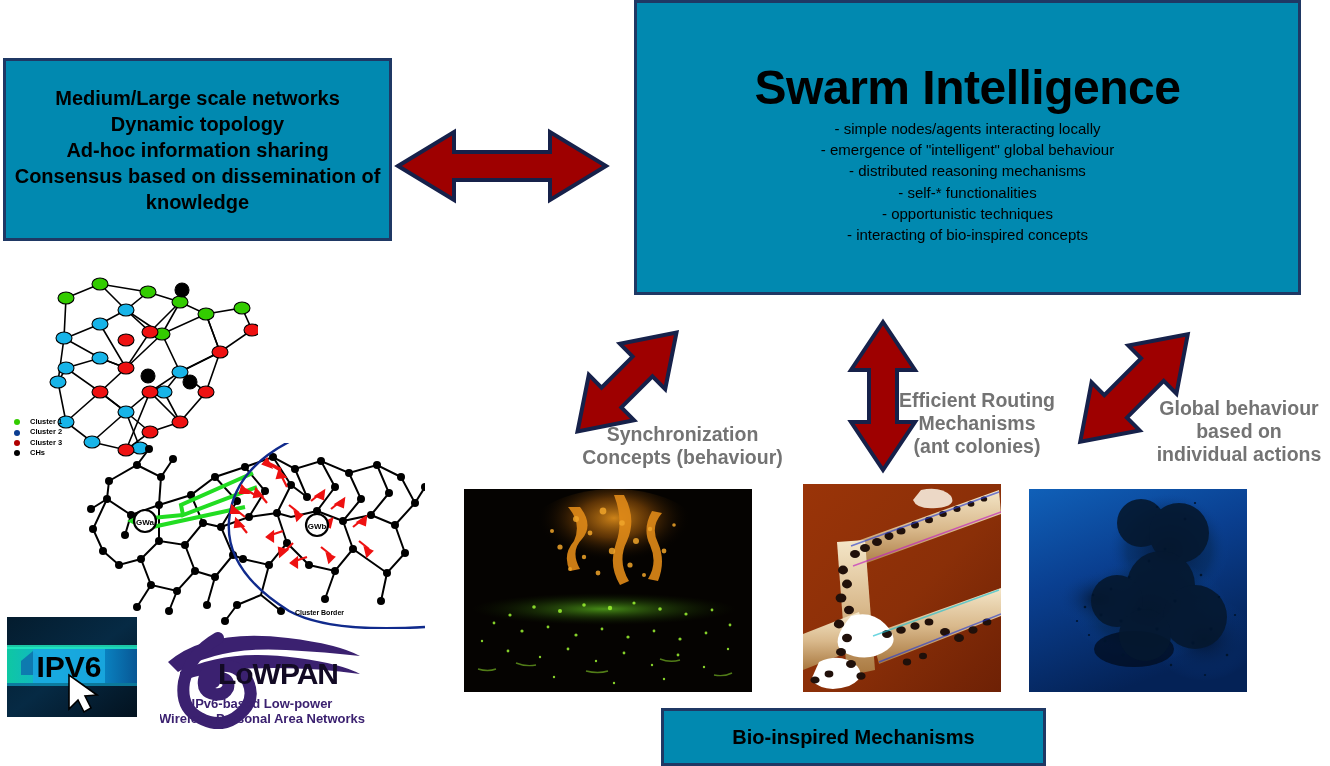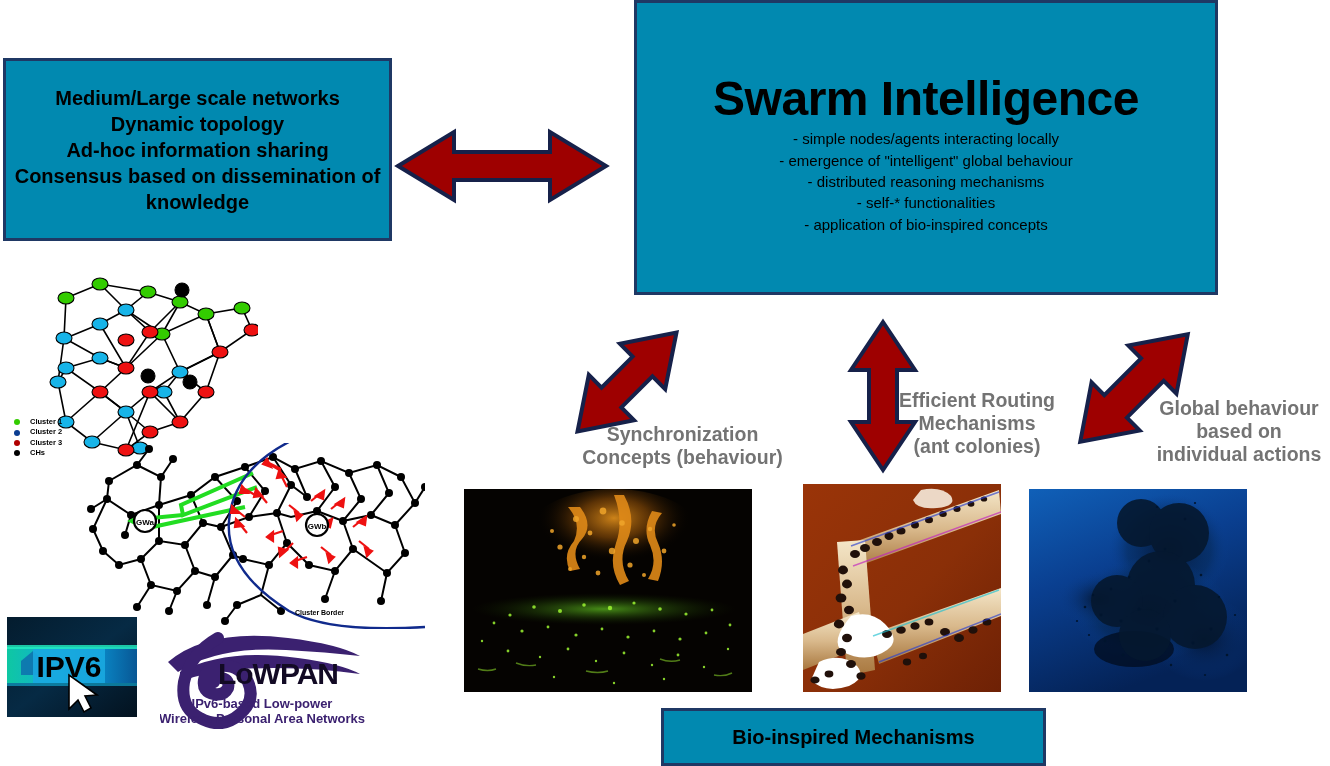--- a/index.html
+++ b/index.html
@@ -32,21 +32,21 @@
     font-weight: bold;
     text-align: center;
     display: flex;
     flex-direction: column;
     align-items: center;
     justify-content: center;
   }
 
   #box-swarm {
     left: 634px; top: 0px;
-    width: 584px; height: 295px;
+    width: 667px; height: 295px;
     padding-top: 14px;
   }
   #swarm-title {
     font-size: 48px;
     font-weight: bold;
     letter-spacing: -0.5px;
     line-height: 1.05;
     margin-bottom: 4px;
   }
   #swarm-bullets {
@@ -119,21 +119,22 @@
 
 <div id="canvas">
 
   <div class="tealbox" id="box-swarm">
     <div id="swarm-title">Swarm Intelligence</div>
     <div id="swarm-bullets">
       <div>-  simple nodes/agents interacting locally</div>
       <div>- emergence of "intelligent" global behaviour</div>
       <div>- distributed reasoning mechanisms</div>
       <div>- self-* functionalities</div>
-      <div>- application of bio-inspired concepts</div>
+      <div>- opportunistic techniques</div>
+      <div>- interacting of bio-inspired concepts</div>
     </div>
   </div>
 
   <div class="tealbox" id="box-network">
     <div id="network-lines">
       <div>Medium/Large scale networks</div>
       <div>Dynamic topology</div>
       <div>Ad-hoc information sharing</div>
       <div class="wrapline" style="padding:0 4px;">Consensus based on dissemination of knowledge</div>
     </div>

